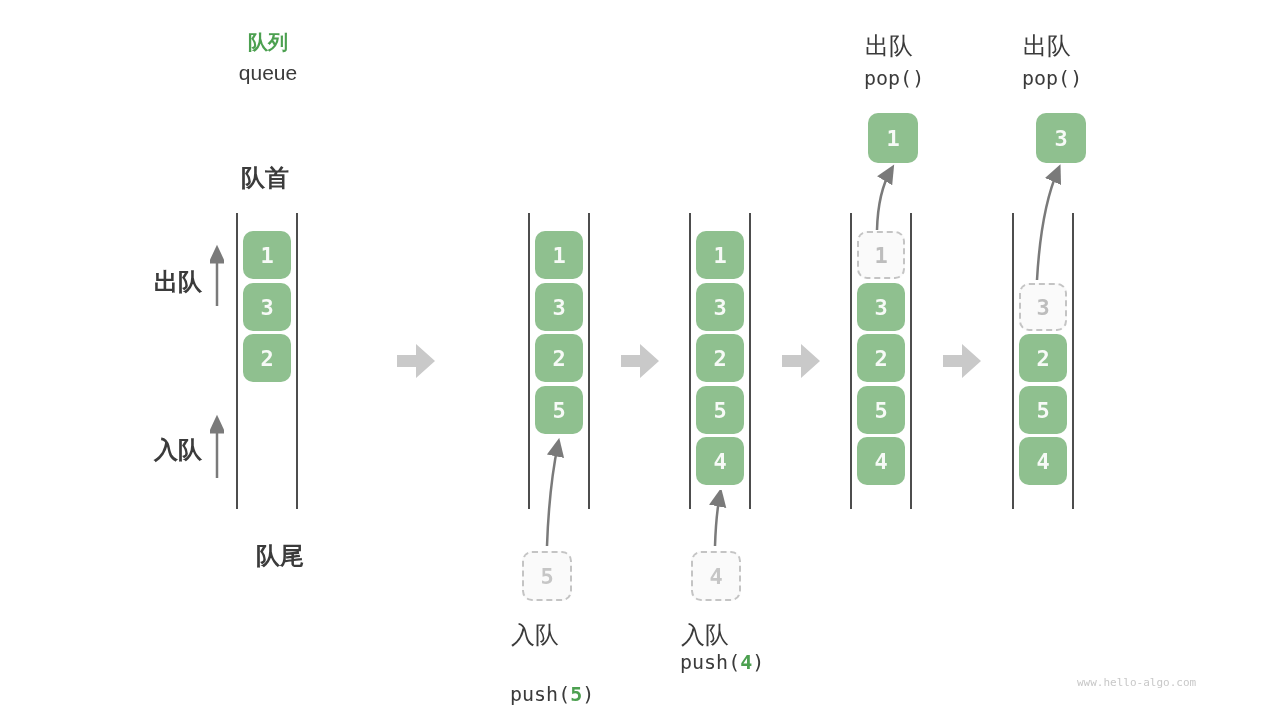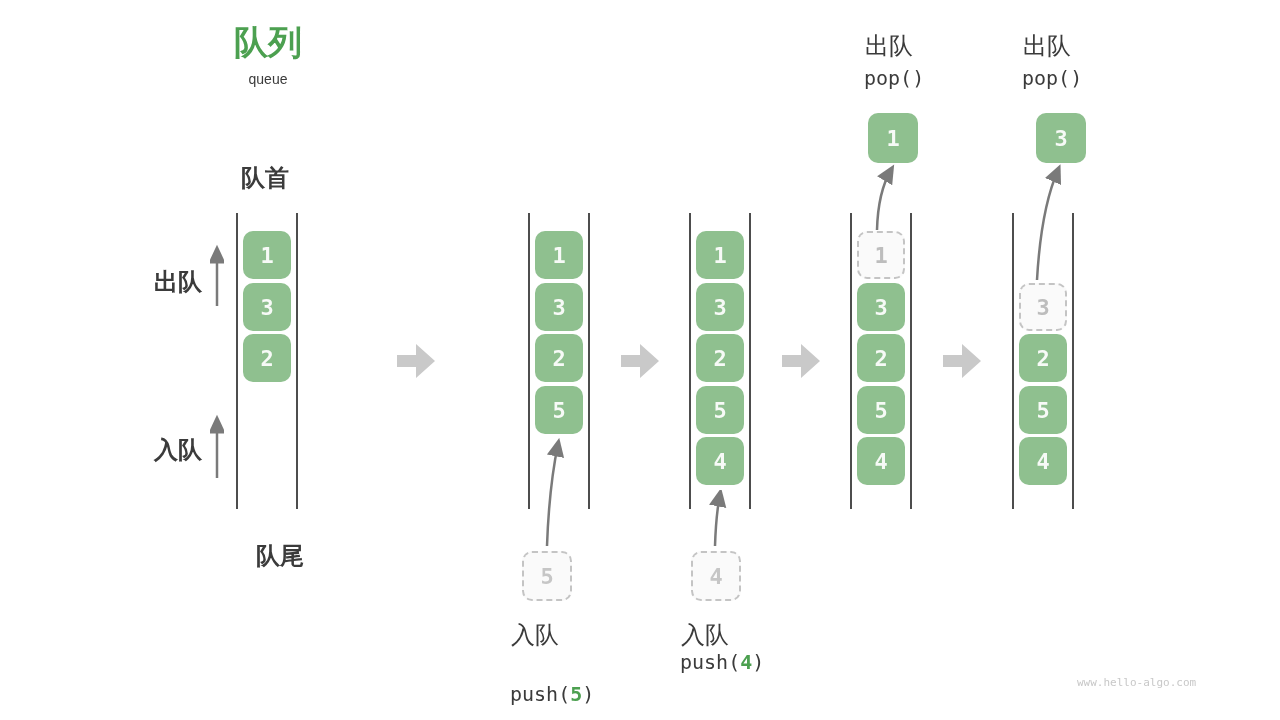--- a/index.html
+++ b/index.html
@@ -3,22 +3,22 @@
 <meta charset="utf-8">
 <style>
   html,body{margin:0;padding:0;background:#fff;}
   .canvas{
     position:relative;width:1280px;height:720px;background:#ffffff;overflow:hidden;
     font-family:"Liberation Sans",sans-serif;color:var(--label-dark,#3B3B3B);
   }
   .abs{position:absolute;}
   
   .hdr{position:absolute;left:203px;top:26px;width:130px;text-align:center;}
-  .title-cn{font-size:34px;font-weight:bold;color:var(--accent-green,#4CA050);line-height:32px;}
-  .title-en{font-size:14px;color:var(--label-dark,#3B3B3B);line-height:30px;margin-top:6px;}
+  .title-cn{font-size:20px;font-weight:bold;color:var(--accent-green,#4CA050);line-height:32px;}
+  .title-en{font-size:21px;color:var(--label-dark,#3B3B3B);line-height:30px;}
   
   .lbl{position:absolute;font-size:24px;color:var(--label-dark,#3B3B3B);white-space:nowrap;}
   .bold{font-weight:bold;}
   .mono{font-family:"DejaVu Sans Mono",monospace;font-size:20px;}
   .mono .digit{color:var(--accent-green,#4CA050);font-weight:bold;}
   
   .qcol{
     position:absolute;top:213px;height:296px;width:62px;box-sizing:border-box;
     border-left:2px solid var(--line-dark,#4D4D4D);
     border-right:2px solid var(--line-dark,#4D4D4D);

